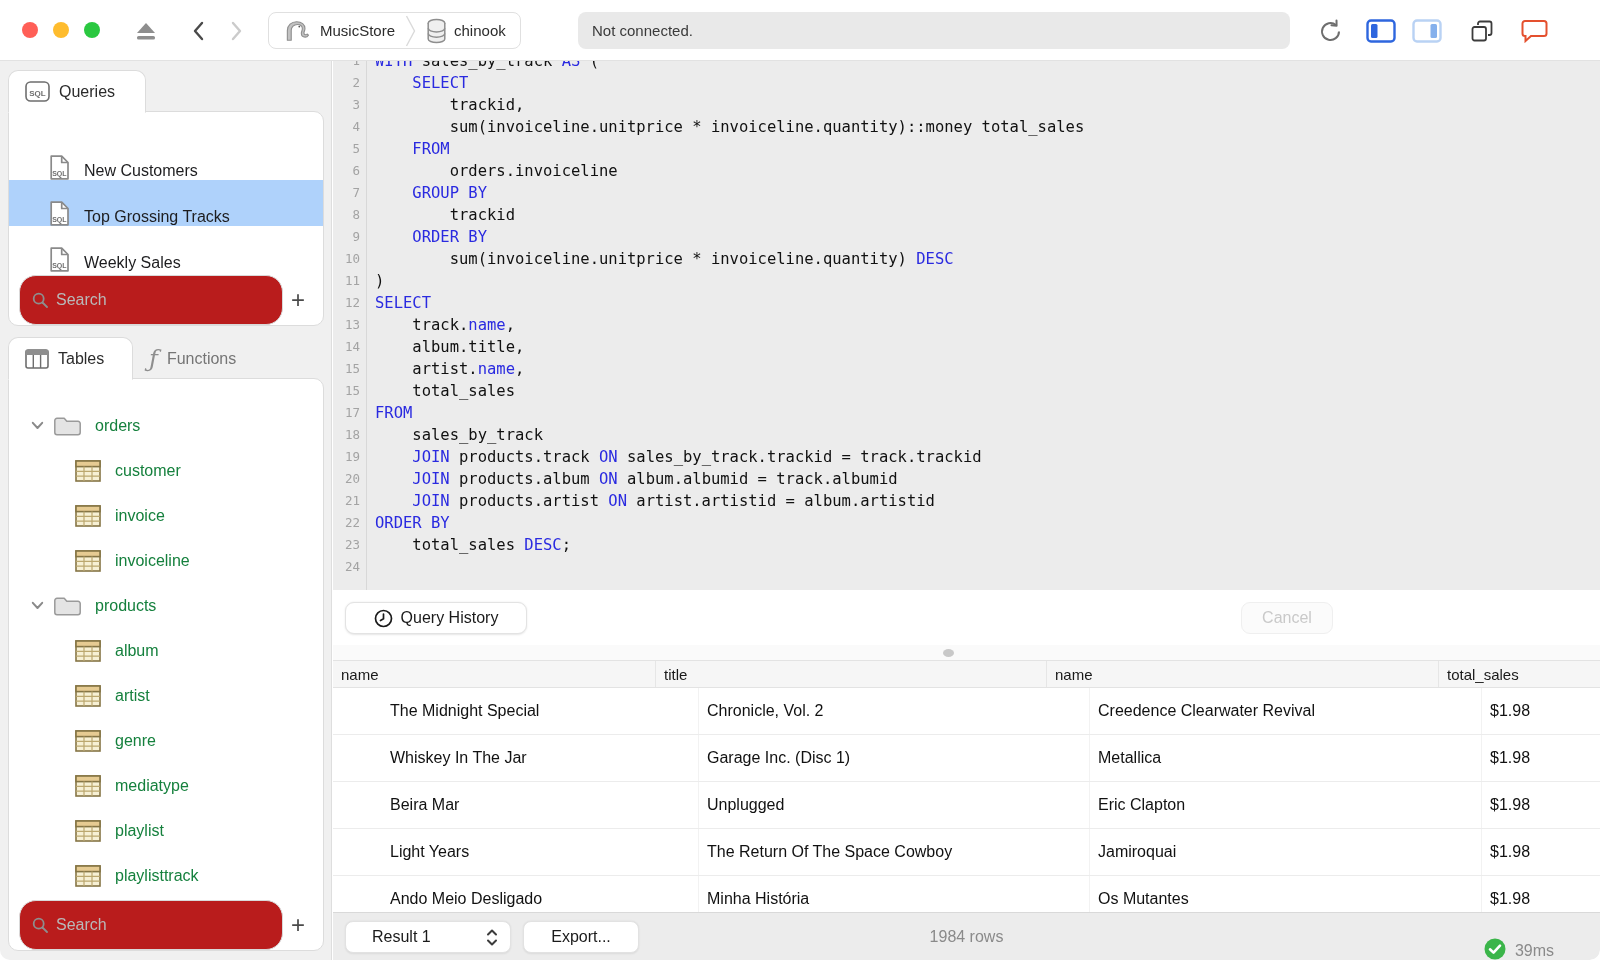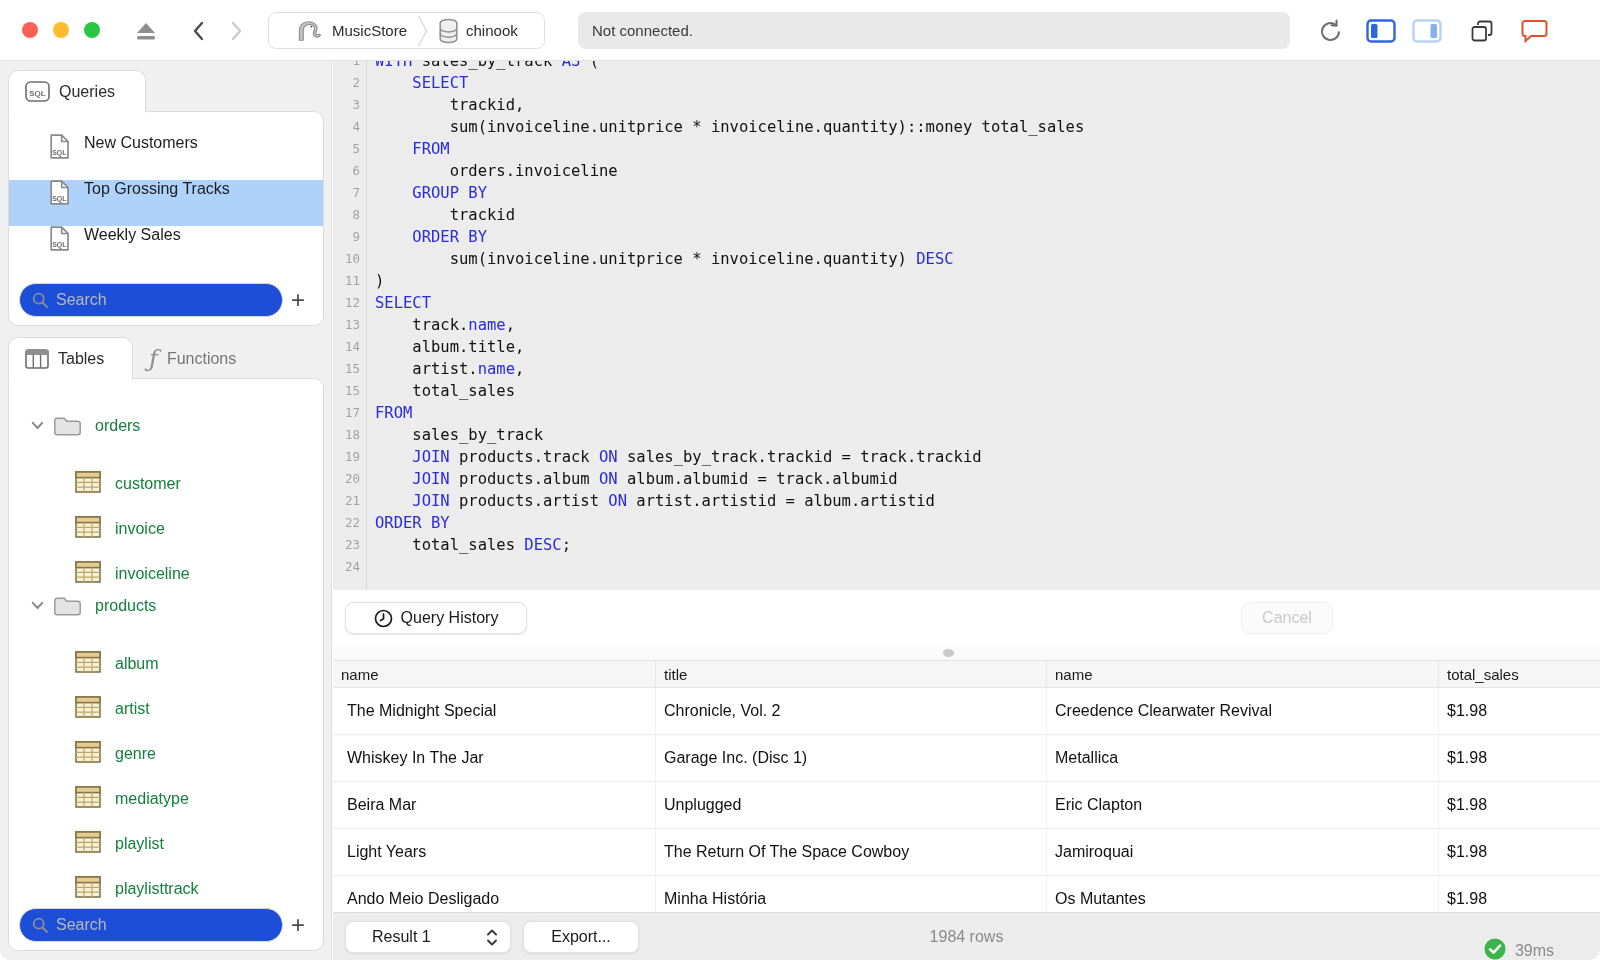--- a/index.html
+++ b/index.html
@@ -6,46 +6,46 @@
   html,body { width:1600px; height:960px; background:#fff; font-family:"Liberation Sans",sans-serif; }
   .window { position:relative; width:1600px; height:960px; overflow:hidden; background:#fff; border-radius:10px; }
 
   
   .toolbar { position:absolute; top:0; left:0; width:1600px; height:61px; background:#fff; border-bottom:1px solid #E2E2E2; }
   .tl { position:absolute; top:22px; width:16px; height:16px; border-radius:50%; }
   .tl.red { left:22px; background:#FF5F57; }
   .tl.yellow { left:53px; background:#FEBC2E; }
   .tl.green { left:84px; background:#2AC840; }
   .tb-icon { position:absolute; top:17px; display:flex; align-items:center; justify-content:center; width:30px; height:28px; cursor:default; }
-  .breadcrumb { position:absolute; left:268px; top:12px; height:37px; display:flex; align-items:center; background:#fff; border:1px solid #E0E0E0; border-radius:8px; padding:0 16px; }
+  .breadcrumb { position:absolute; left:268px; top:12px; height:37px; display:flex; align-items:center; background:#fff; border:1px solid #E0E0E0; border-radius:8px; padding:0 4px; }
   .crumb { display:flex; align-items:center; gap:7px; padding:0 10px; height:100%; font-size:15px; color:#2b2b2b; }
   .statusfield { position:absolute; left:578px; top:12px; width:712px; height:37px; background:#E9E9E9; border-radius:8px; display:flex; align-items:center; padding-left:14px; font-size:15px; color:#3a3a3a; }
 
   
   .sidebar { position:absolute; top:61px; left:0; width:332px; bottom:0; background:#F0F0F0; border-right:1px solid #DEDEDE; }
   .card { position:absolute; left:8px; width:316px; background:#fff; border:1px solid #DCDCDC; border-radius:10px; }
   .tab { position:absolute; height:43px; background:#fff; border:1px solid #DCDCDC; border-bottom:1px solid #fff; border-radius:10px 10px 0 0; display:flex; align-items:center; gap:9px; padding:0 16px; font-size:16px; color:#2b2b2b; z-index:3; }
   .tab.inactive { background:transparent; border:none; color:#757575; z-index:1; }
   .q-card { top:50px; height:215px; border-top-left-radius:0; z-index:2; }
   .q-tab { left:8px; top:9px; width:138px; }
   .t-card { top:317px; height:573px; border-top-left-radius:0; z-index:2; }
   .t-tab { left:8px; top:276px; width:125px; }
   .f-tab { left:133px; top:276px; width:150px; }
   .query-list { position:absolute; top:22px; left:0; right:0; }
-  .query-item { display:flex; align-items:flex-start; gap:14px; height:46px; padding-left:40px; font-size:16px; color:#1d1d1f; cursor:default; }
+  .query-item { display:flex; align-items:flex-end; gap:14px; height:46px; padding-left:40px; font-size:16px; color:#1d1d1f; cursor:default; }
   .query-item.selected { background:#AFD2FB; }
   .searchrow { position:absolute; left:10px; right:10px; bottom:8px; height:34px; display:flex; align-items:center; }
-  .searchbox { flex:1; height:34px; background:#1d4ed8; border:1px solid #D9D9D9; border-radius:17px; display:flex; align-items:center; gap:8px; padding:12px 12px; }
+  .searchbox { flex:1; height:50px; background:#b91c1c; border:1px solid #D9D9D9; border-radius:17px; display:flex; align-items:center; gap:8px; padding:12px 12px; }
   .searchbox .ph { font-size:16px; color:#B9B9B9; }
   .plusbtn { width:30px; text-align:center; font-size:24px; font-weight:300; color:#4a4a4a; cursor:default; }
   .tree { position:absolute; top:24px; left:0; right:0; }
   .tree-row { display:flex; align-items:center; height:45px; font-size:16px; color:#15803d; cursor:default; }
   .tree-row .chev { width:22px; margin-left:22px; display:flex; }
   .tree-row .ficon { margin-right:13px; display:flex; }
-  .tree-row.child { padding-left:66px;align-items:flex-end; }
+  .tree-row.child { padding-left:66px; }
   .tree-row.child .ticon { margin-right:14px; display:flex; }
 
   
   .main { position:absolute; top:61px; left:333px; right:0; bottom:0; }
   .editor { position:absolute; top:0; left:0; right:0; height:529px; background:#ECECEC; overflow:hidden; }
   .gutter-bg { position:absolute; top:0; bottom:0; left:0; width:34px; border-right:1px solid #D8D8D8; }
   .code-scroll { position:absolute; top:-11px; left:0; right:0; }
   .cl { display:flex; height:22px; line-height:22px; }
   .ln { width:34px; flex:0 0 34px; text-align:right; padding-right:7px; font-family:"DejaVu Sans Mono",monospace; font-size:12.5px; color:#A3A3A3; }
   .ct { white-space:pre; padding-left:8px; font-family:"DejaVu Sans Mono",monospace; font-size:15.5px; color:#111; }
@@ -59,21 +59,21 @@
   .cancel-btn { left:908px; width:92px; }
   .exec-btn { left:1020px; width:204px; }
   .splitter { position:absolute; top:584px; height:15px; left:0; right:0; background:#FAFAFA; }
   .splitter .dot { position:absolute; left:610px; top:4px; width:11px; height:8px; border-radius:50%; background:#C8C8C8; }
 
   
   .grid-header { position:absolute; top:599px; height:28px; left:0; right:0; background:#F6F6F6; border-top:1px solid #E3E3E3; border-bottom:1px solid #E3E3E3; display:grid; grid-template-columns:323px 391px 392px 1fr; }
   .grid-header .hc { display:flex; align-items:center; padding-left:8px; font-size:15px; color:#1a1a1a; border-right:1px solid #E6E6E6; }
   .grid-header .hc:last-child { border-right:none; }
   .grid-rows { position:absolute; top:627px; bottom:48px; left:0; right:0; overflow:hidden; background:#fff; }
-  .grow { display:grid; grid-template-columns:323px 391px 392px 1fr; height:47px; border-bottom:1px solid #ECECEC; }
+  .grow { display:grid; grid-template-columns:323px 391px 392px 1fr; height:47px; border-bottom:1px solid #ECECEC;padding-left:43px; }
   .grow .gc { display:flex; align-items:center; padding-left:8px; font-size:16px; color:#111; border-right:1px solid #F2F2F2; overflow:hidden; white-space:nowrap; }
   .grow .gc:first-child { padding-left:14px; }
   .grow .gc:last-child { border-right:none; }
 
   
   .statusbar { position:absolute; bottom:0; height:48px; left:0; right:0; background:#ECECEC; border-top:1px solid #D9D9D9; border-radius:0 0 10px 0; }
   .sb-btn { position:absolute; top:8px; height:32px; background:#fff; border:1px solid #E2E2E2; box-shadow:0 0.5px 2px rgba(0,0,0,.08); border-radius:8px; display:flex; align-items:center; font-size:16px; color:#1a1a1a; cursor:default; }
   .result-sel { left:12px; width:166px; padding:0 12px 0 26px; justify-content:space-between; }
   .export-btn { left:190px; width:116px; justify-content:center; }
   .rowcount { position:absolute; top:0; bottom:0; left:0; right:0; display:flex; align-items:center; justify-content:center; font-size:16px; color:#8A8A8A; pointer-events:none; }

